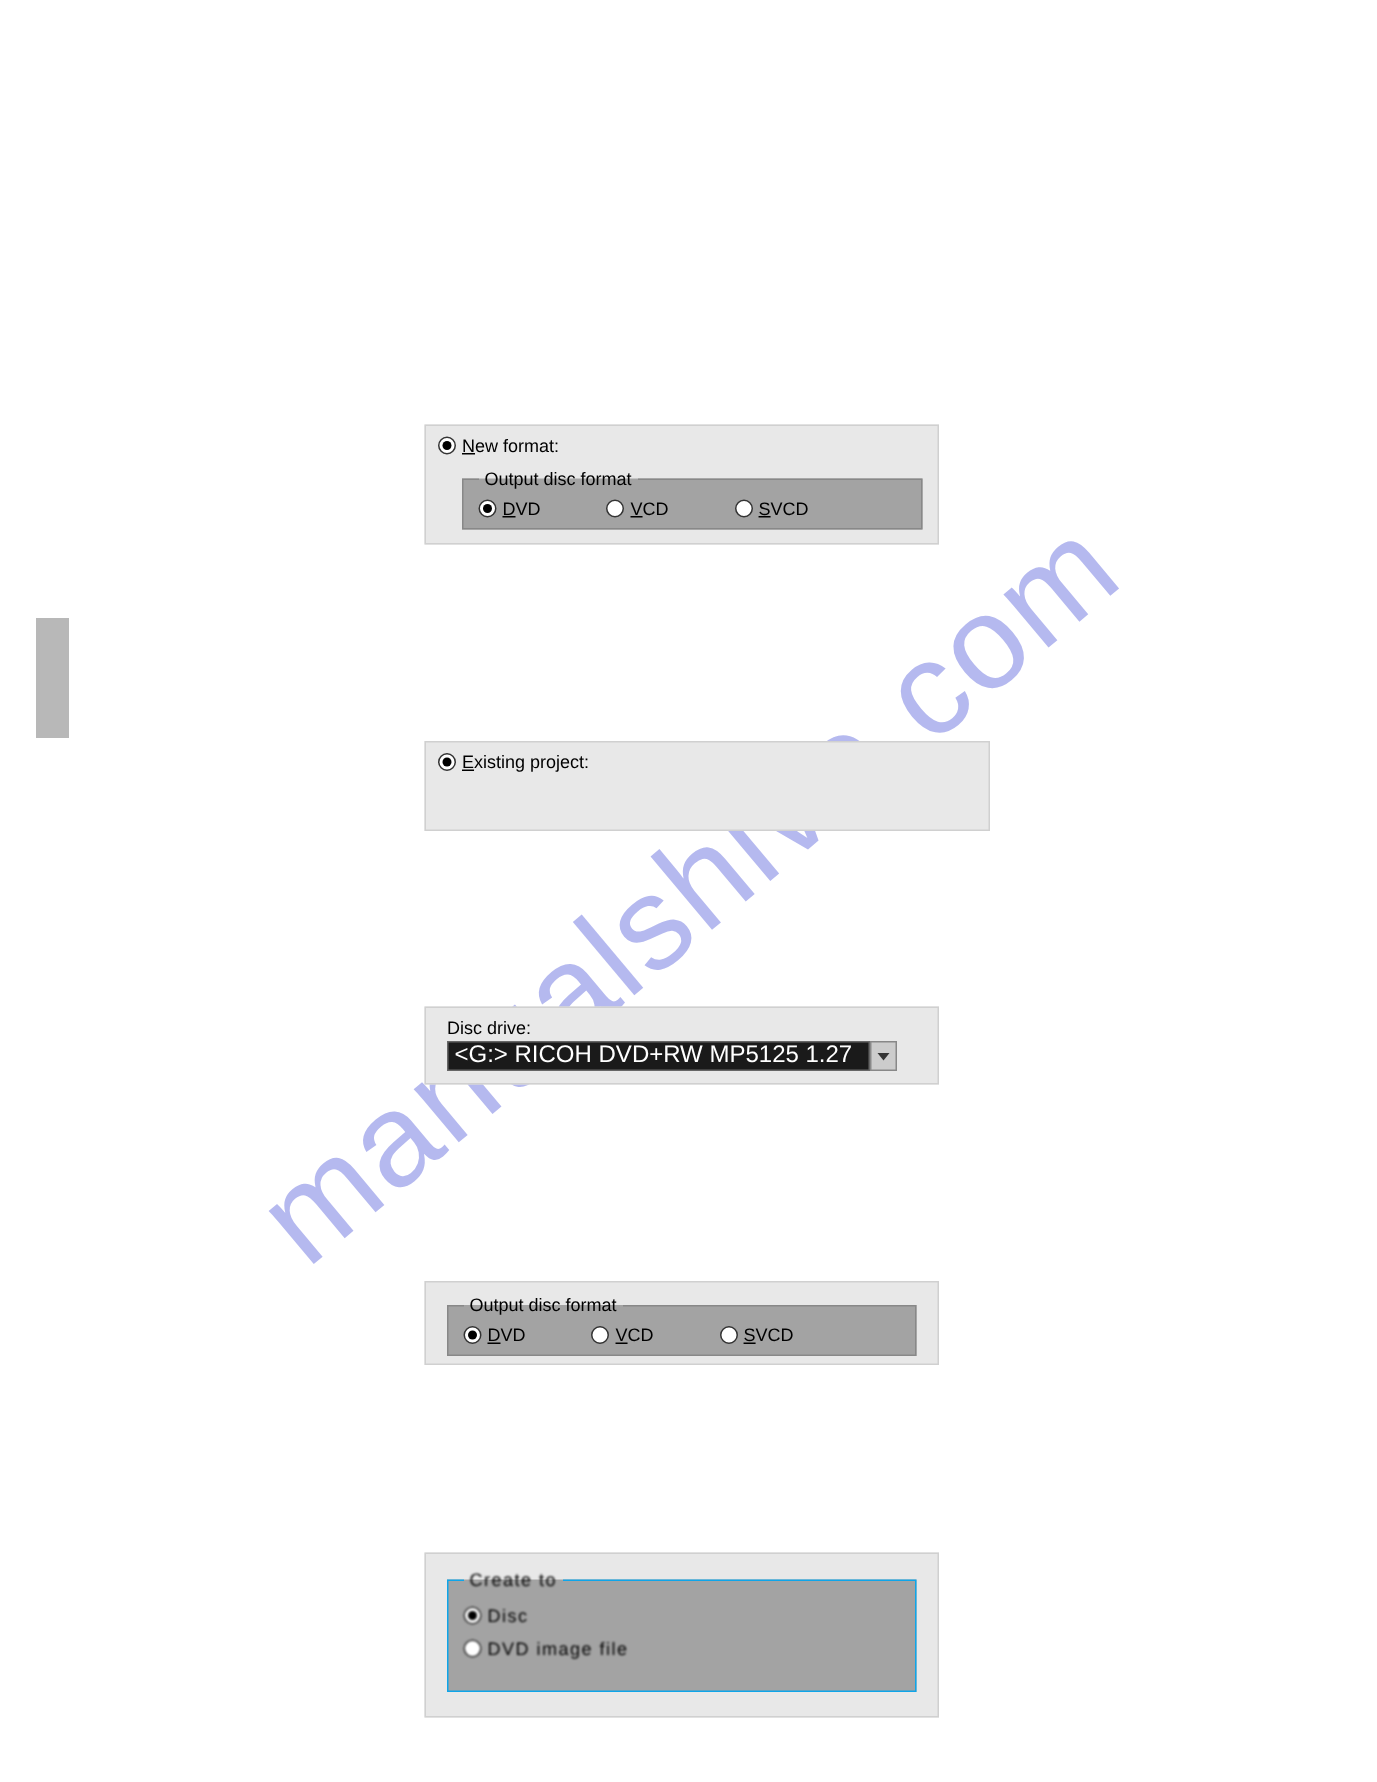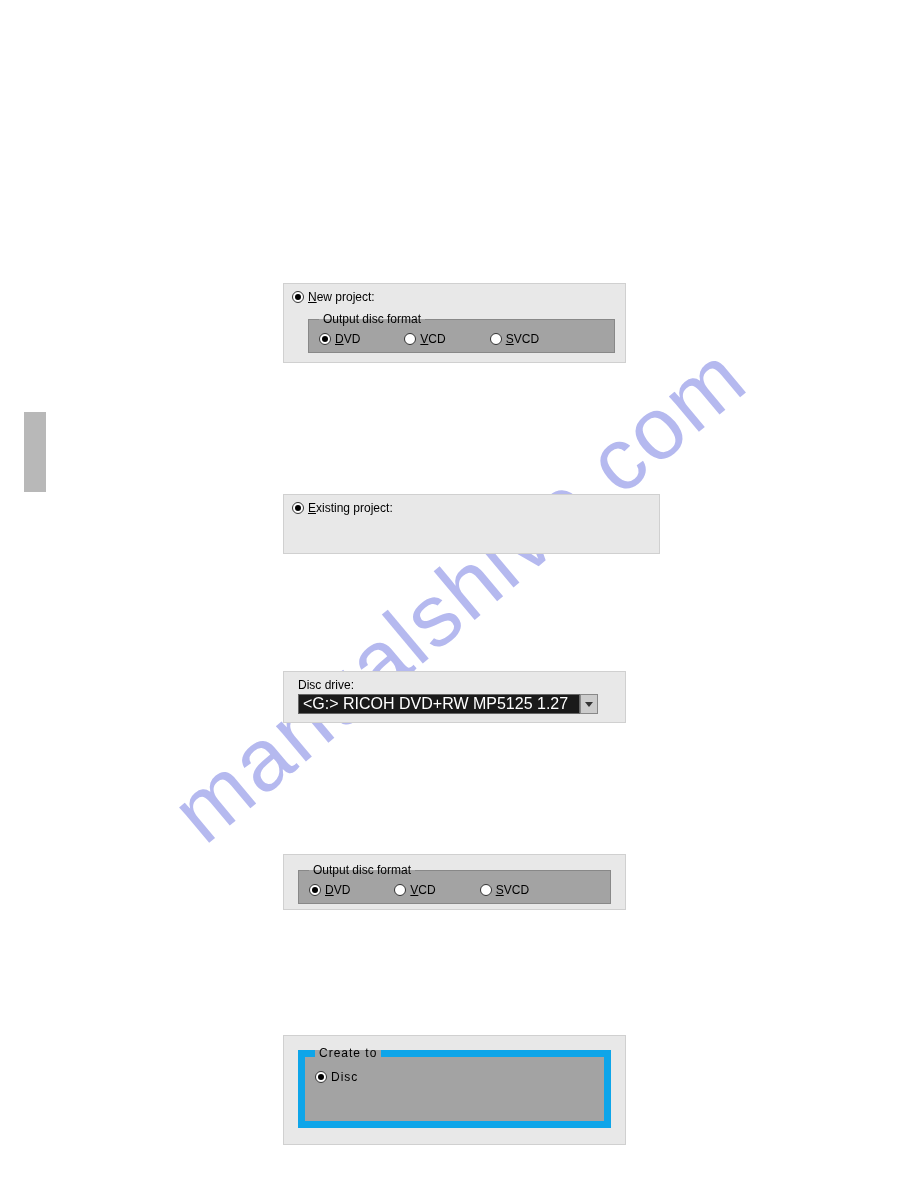--- a/index.html
+++ b/index.html
@@ -79,21 +79,21 @@
 </head>
 <body>
 
 <div class="side-tab"></div>
 
 <div class="watermark">manualshive.com</div>
 
 <div class="panel" style="left:283px; top:283px; width:343px; height:80px;">
   <div class="radio-row" style="padding-top:6px;">
     <span class="radio-circle checked"></span>
-    <span class="label-txt underline-first">New project:</span>
+    <span class="label-txt underline-first">New format:</span>
   </div>
   <fieldset>
     <legend>Output disc format</legend>
     <div class="hgroup">
       <div class="radio-row" style="padding:0;">
         <span class="radio-circle checked"></span>
         <span class="label-txt underline-first">DVD</span>
       </div>
       <div class="radio-row" style="padding:0;">
         <span class="radio-circle"></span>
@@ -142,20 +142,24 @@
       </div>
       <div class="radio-row" style="padding:0;">
         <span class="radio-circle"></span>
         <span class="label-txt underline-first">SVCD</span>
       </div>
     </div>
   </fieldset>
 </div>
 
 <div class="panel" style="left:283px; top:1035px; width:343px; height:110px;">
-  <fieldset style="margin:10px 14px; height:82px; border:7px solid #0ea5e9;">
+  <fieldset style="margin:10px 14px; height:82px; border:1px solid #0ea5e9;">
     <legend class="blurry">Create to</legend>
     <div class="radio-row blurry" style="padding:4px 0;">
       <span class="radio-circle checked"></span>
       <span class="label-txt">Disc</span>
     </div>
+    <div class="radio-row blurry" style="padding:4px 0;">
+      <span class="radio-circle"></span>
+      <span class="label-txt">DVD image file</span>
+    </div>
   </fieldset>
 </div>
 
 </body></html>

